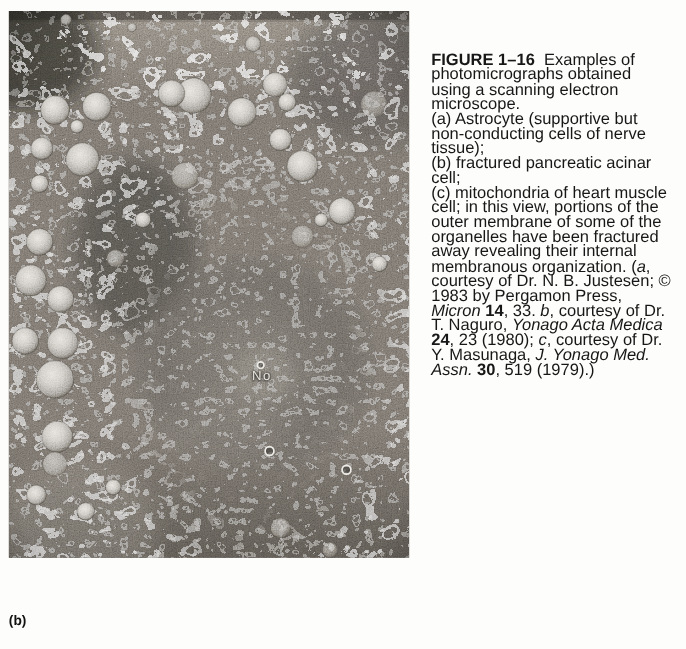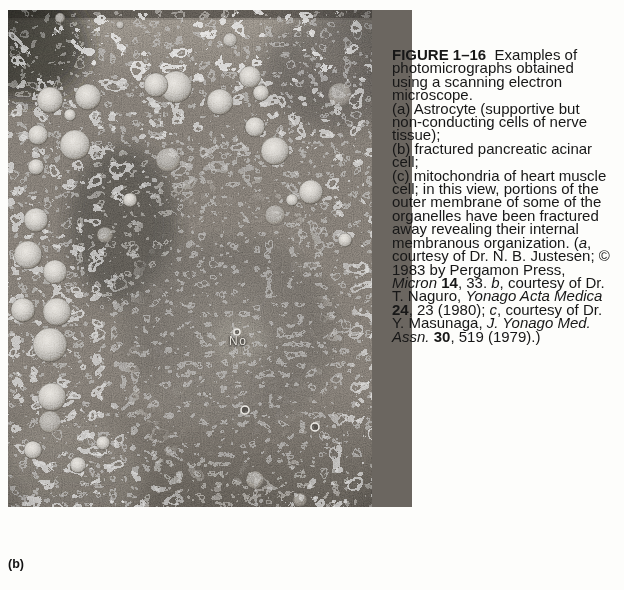--- a/index.html
+++ b/index.html
@@ -7,21 +7,21 @@
     width:624px;height:590px;
     background:#fdfdfb;
     font-family:"Liberation Sans",sans-serif;
     -webkit-font-smoothing:antialiased;
   }
   .page{position:relative;width:624px;height:590px;overflow:hidden;background:#fdfdfb;}
 
   
   .micrograph{
     position:absolute;left:8px;top:10px;width:364px;height:497px;
-    background:#6b6660;overflow:hidden;padding-left:40px;
+    background:#6b6660;overflow:hidden;
   }
   .micrograph svg{position:absolute;left:0;top:0;display:block;}
   .blend-screen{mix-blend-mode:screen;}
   .blend-overlay{mix-blend-mode:overlay;}
 
   .label-no{
     position:absolute;left:221px;top:324px;
     color:#e9e6df;font-size:12px;letter-spacing:1.5px;
     text-shadow:0 0 3px rgba(0,0,0,.85), 0 1px 2px rgba(0,0,0,.6);
     z-index:3;

